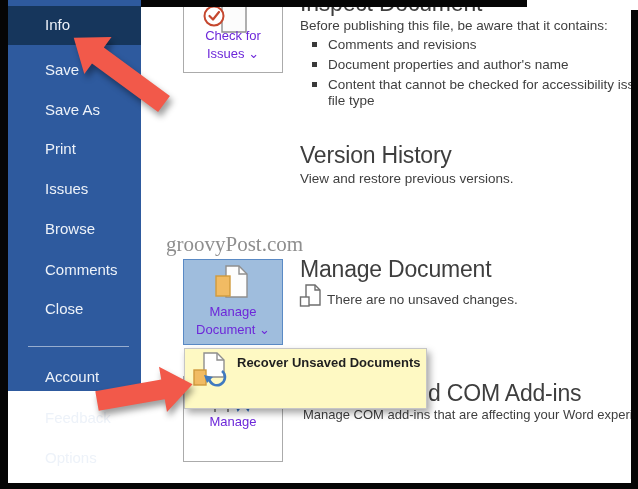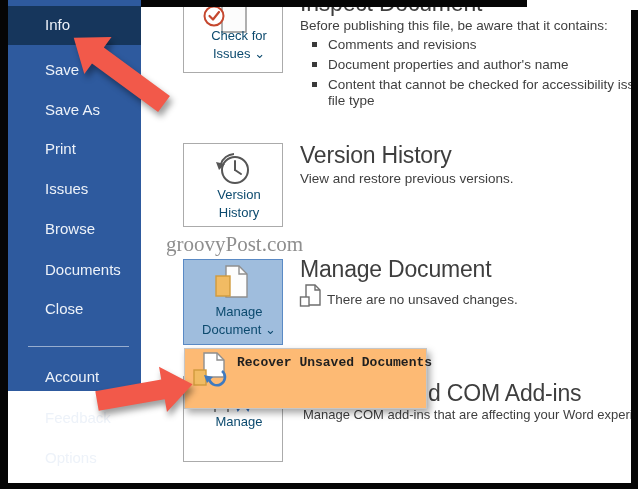--- a/index.html
+++ b/index.html
@@ -10,45 +10,45 @@
   
   .sidebar{position:absolute;left:8px;top:0;width:133px;height:391px;background:#2e5a9e;z-index:2;}
   .sb-highlight{position:absolute;left:0;top:6px;width:133px;height:39px;background:#16365c;}
   .sb-item{position:absolute;left:37px;font-size:15px;color:#edf2f9;white-space:nowrap;cursor:default;}
   .sb-divider{position:absolute;left:20px;top:346px;width:101px;height:1px;background:rgba(255,255,255,.5);}
   
   .h1{position:absolute;font-size:23px;font-weight:400;color:#3e3e3e;white-space:nowrap;z-index:1;letter-spacing:-.2px;}
   .sub{position:absolute;font-size:13.5px;color:#3f3f3f;white-space:nowrap;z-index:1;}
   .bullet-marker{position:absolute;width:5px;height:5px;background:#3a3a3a;z-index:1;}
   .btn{position:absolute;width:100px;background:#fff;border:1px solid #ababab;z-index:1;box-sizing:border-box;}
-  .btn-label{position:absolute;left:6px;width:100%;text-align:center;font-size:13px;color:#0c4a6e;white-space:nowrap;}
+  .btn-label{position:absolute;left:0;width:100%;text-align:center;font-size:13px;color:#6d28d9;white-space:nowrap;}
   .btn-blue{background:#9fbddd;border:1px solid #5a8ac5;}
   .icon-abs{position:absolute;}
   .watermark{position:absolute;font-family:"Liberation Serif",serif;font-size:21px;color:#8e8e8e;z-index:1;white-space:nowrap;}
   
-  .dropdown{position:absolute;left:184px;top:348px;width:243px;height:61px;background:#fdba74;
-            border:1px solid #c6c6c6;box-shadow:3px 4px 7px rgba(0,0,0,.35);z-index:5;box-sizing:border-box;font-family:Liberation Mono, monospace;}
+  .dropdown{position:absolute;left:184px;top:348px;width:243px;height:61px;background:#fef9c3;
+            border:1px solid #c6c6c6;box-shadow:3px 4px 7px rgba(0,0,0,.35);z-index:5;box-sizing:border-box;}
   .dd-title{position:absolute;left:52px;top:6px;font-size:13px;font-weight:700;color:#1f1f1f;white-space:nowrap;}
   .dd-sub{position:absolute;left:52px;top:25px;font-size:13px;color:#565656;white-space:nowrap;}
   .arrow-layer{position:absolute;left:0;top:0;z-index:10;pointer-events:none;}
 </style>
 </head>
 <body>
 
 <div class="frame">
 
   <div class="sidebar">
     <div class="sb-highlight"></div>
     <div class="sb-item" style="top:16px;">Info</div>
     <div class="sb-item" style="top:61px;">Save</div>
     <div class="sb-item" style="top:101px;">Save As</div>
     <div class="sb-item" style="top:140px;">Print</div>
     <div class="sb-item" style="top:180px;">Issues</div>
     <div class="sb-item" style="top:220px;">Browse</div>
-    <div class="sb-item" style="top:261px;">Documents</div>
+    <div class="sb-item" style="top:261px;">Comments</div>
     <div class="sb-item" style="top:300px;">Close</div>
     <div class="sb-divider"></div>
     <div class="sb-item" style="top:368px;">Account</div>
     <div class="sb-item" style="top:409px;">Feedback</div>
     <div class="sb-item" style="top:449px;">Options</div>
   </div>
 
   <div class="btn" style="left:183px;top:-21px;height:94px;">
     <svg class="icon-abs" style="left:17px;top:16px;" width="50" height="37" viewBox="0 0 50 37">
       <path d="M21,1 h15 l9,9 v26 h-24 z" fill="#fcfcfc" stroke="#8f8f8f" stroke-width="1.4"></path>
@@ -62,31 +62,20 @@
   <div class="h1" style="left:300px;top:-10px;">Inspect Document</div>
   <div class="sub" style="left:300px;top:18px;">Before publishing this file, be aware that it contains:</div>
   <div class="bullet-marker" style="left:312px;top:42px;"></div>
   <div class="sub" style="left:328px;top:37px;">Comments and revisions</div>
   <div class="bullet-marker" style="left:312px;top:62px;"></div>
   <div class="sub" style="left:328px;top:57px;">Document properties and author's name</div>
   <div class="bullet-marker" style="left:312px;top:82px;"></div>
   <div class="sub" style="left:328px;top:77px;">Content that cannot be checked for accessibility issues bec</div>
   <div class="sub" style="left:328px;top:93px;">file type</div>
 
-  <div class="btn" style="left:183px;top:143px;height:84px;">
-    <svg class="icon-abs" style="left:28px;top:4px;" width="42" height="40" viewBox="0 0 42 40">
-      <circle cx="23" cy="22" r="13" fill="#fff" stroke="#565656" stroke-width="2"></circle>
-      <path d="M23,22 V13" stroke="#565656" stroke-width="2" stroke-linecap="round"></path>
-      <path d="M23,22 L29,26" stroke="#565656" stroke-width="2" stroke-linecap="round"></path>
-      <path d="M9,16 A15,14 0 0,1 22,6" fill="none" stroke="#565656" stroke-width="2"></path>
-      <polygon points="4,14 13,16 7,22" fill="#565656"></polygon>
-    </svg>
-    <div class="btn-label" style="top:43px;">Version</div>
-    <div class="btn-label" style="top:61px;">History</div>
-  </div>
   <div class="h1" style="left:300px;top:142px;">Version History</div>
   <div class="sub" style="left:300px;top:171px;">View and restore previous versions.</div>
 
   <div class="watermark" style="left:166px;top:232px;">groovyPost.com</div>
 
   <div class="btn btn-blue" style="left:183px;top:259px;height:86px;">
     <svg class="icon-abs" style="left:29px;top:5px;" width="40" height="37" viewBox="0 0 40 37">
       <path d="M13,1 h13 l8,8 v23 h-21 z" fill="#fdfdfd" stroke="#8f8f8f" stroke-width="1.4"></path>
       <path d="M26,1 v8 h8" fill="none" stroke="#8f8f8f" stroke-width="1.4"></path>
       <rect x="3" y="11" width="14" height="20" fill="#f1bb63" stroke="#d09a3d" stroke-width="1.4"></rect>

